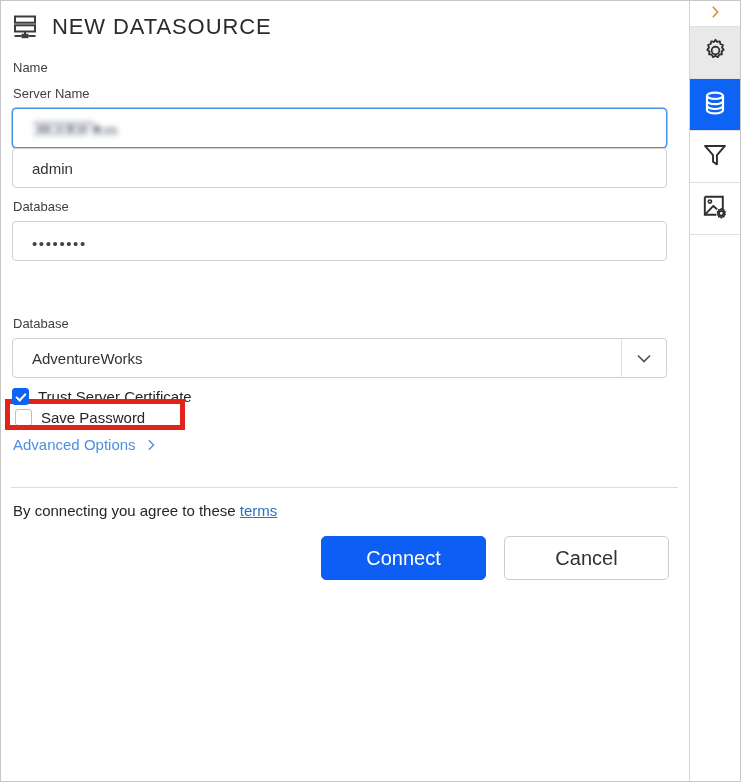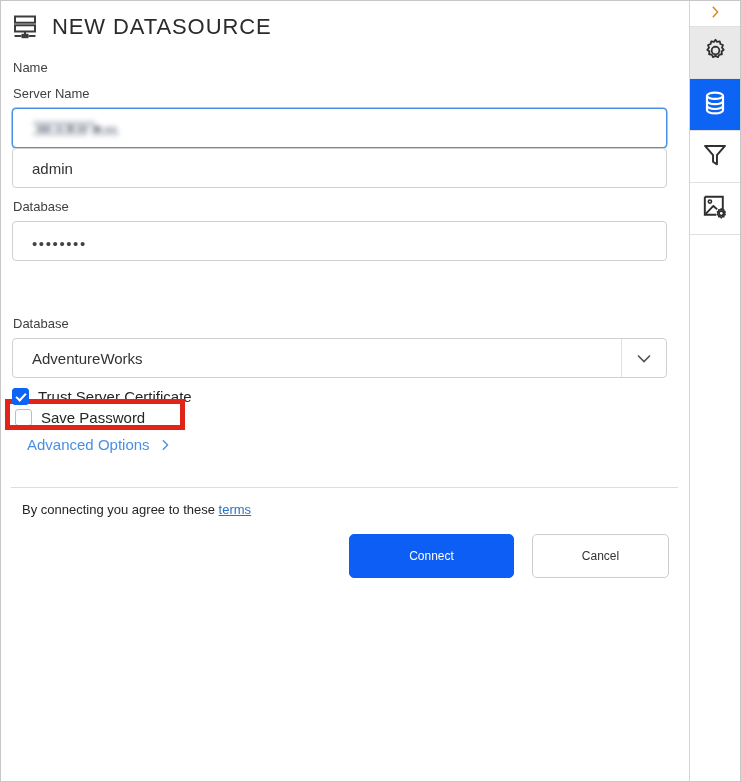--- a/index.html
+++ b/index.html
@@ -206,55 +206,55 @@
   }
 
   
   .divider {
     height: 1px;
     background: #dddddd;
     width: 667px;
     margin-left: -1px;
   }
   .terms-line {
-    font-size: 13px;
+    font-size: 15px;
     color: #262626;
     margin-top: 14px;
-    margin-left: 10px;
+    margin-left: 1px;
   }
   .terms-link {
     color: #2a6fc9;
     text-decoration: underline;
     cursor: pointer;
   }
   .btn-row {
     display: flex;
     justify-content: flex-end;
     margin-top: 17px;
     padding-right: 9px;
   }
   .btn {
     box-sizing: border-box;
     height: 44px;
     border-radius: 5px;
-    font-size: 12px;
+    font-size: 20px;
     font-family: "Liberation Sans", sans-serif;
     display: flex;
     align-items: center;
     justify-content: center;
     cursor: pointer;
   }
   .btn-primary {
     width: 165px;
     background: #0c5ef5;
     color: #ffffff;
     border: 1px solid #0c5ef5;
   }
   .btn-secondary {
-    width: 137px;
+    width: 165px;
     margin-left: 18px;
     background: #ffffff;
     color: #333333;
     border: 1px solid #cdcdcd;
   }
 
   
   .rail {
     position: absolute;
     right: 0;
@@ -349,21 +349,21 @@
         </svg>
       </span>
     </div>
 
 
     <div class="check-row" style="margin-top:6px;">
       <span class="cb on"></span>
       <span class="check-label">Trust Server Certificate</span>
     </div>
 
-    <div style="margin-top:28px;margin-left:15px;">
+    <div style="margin-top:28px;margin-left:1px;">
       <span class="adv-link">
         <span>Advanced Options</span>
         <span class="adv-chevron">
           <svg viewBox="0 0 14 14" width="12" height="12">
             <polyline points="4.5,1.5 10,7 4.5,12.5" fill="none" stroke="#4a90e2" stroke-width="1.6"></polyline>
           </svg>
         </span>
       </span>
     </div>
 

